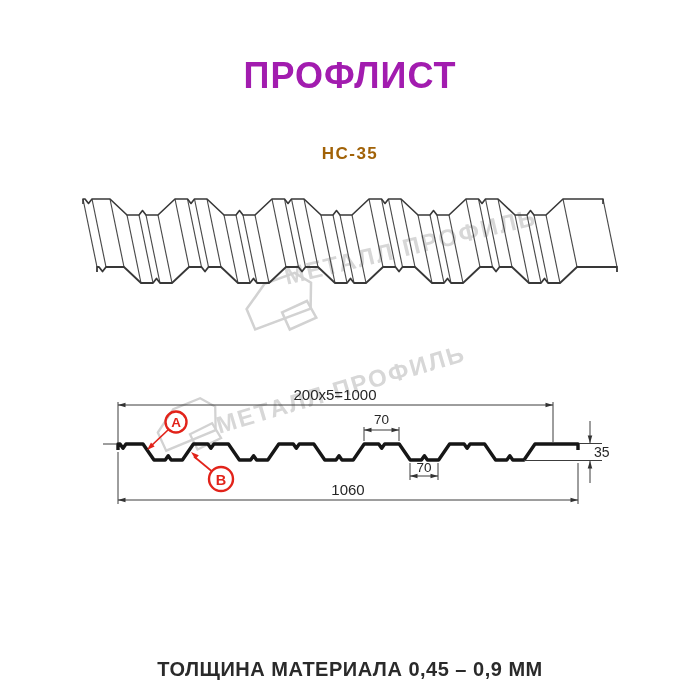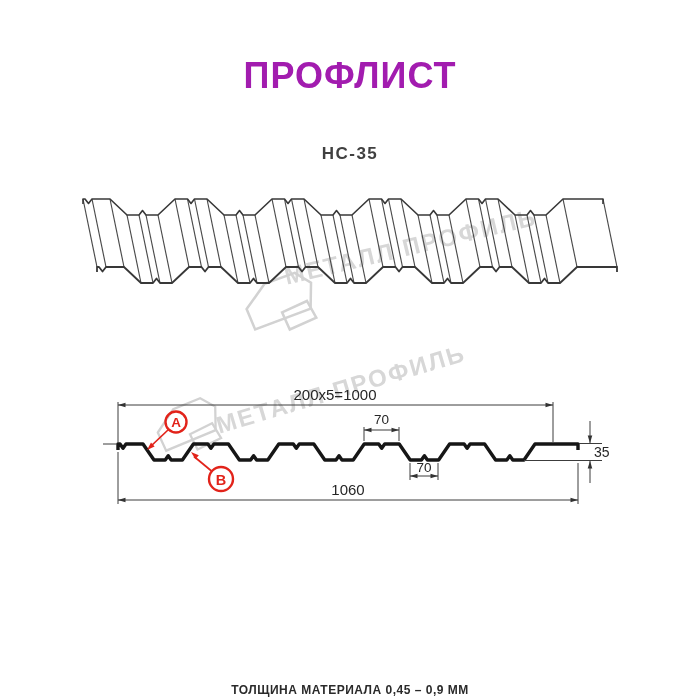--- a/index.html
+++ b/index.html
@@ -2,22 +2,22 @@
 <html><head>
 <meta charset="utf-8">
 <style>
   html,body{margin:0;padding:0;}
   body{
     width:700px;height:700px;position:relative;overflow:hidden;
     background:#ffffff;font-family:"Liberation Sans",sans-serif;
   }
   .centered{position:absolute;left:0;width:700px;text-align:center;}
   .title{top:55px;font-size:36px;font-weight:800;letter-spacing:1px;color:#a21caf;}
-  .subtitle{top:102px;font-size:17px;font-weight:700;letter-spacing:1.5px;color:#404040;}
-  .footer{top:621px;font-size:12px;font-weight:600;letter-spacing:.5px;color:#2a2a2a;}
+  .subtitle{top:102px;font-size:17px;font-weight:700;letter-spacing:1.5px;color:#a16207;}
+  .footer{top:596px;font-size:20px;font-weight:600;letter-spacing:.5px;color:#2a2a2a;}
   .wm-text{
     position:absolute;white-space:nowrap;z-index:1;
     font-size:24px;font-weight:700;letter-spacing:2px;color:#d7d7d7;
     transform-origin:0 50%;
   }
   .wm-text.upper{left:285px;top:263px;transform:rotate(-13.5deg);}
   .wm-text.lower{left:217px;top:412px;transform:rotate(-16.5deg);}
   .wm-logo{position:absolute;z-index:1;}
   .wm-logo.upper{left:236px;top:272px;transform:rotate(-14deg);}
   .wm-logo.lower{left:148px;top:398px;transform:rotate(-16deg);}

